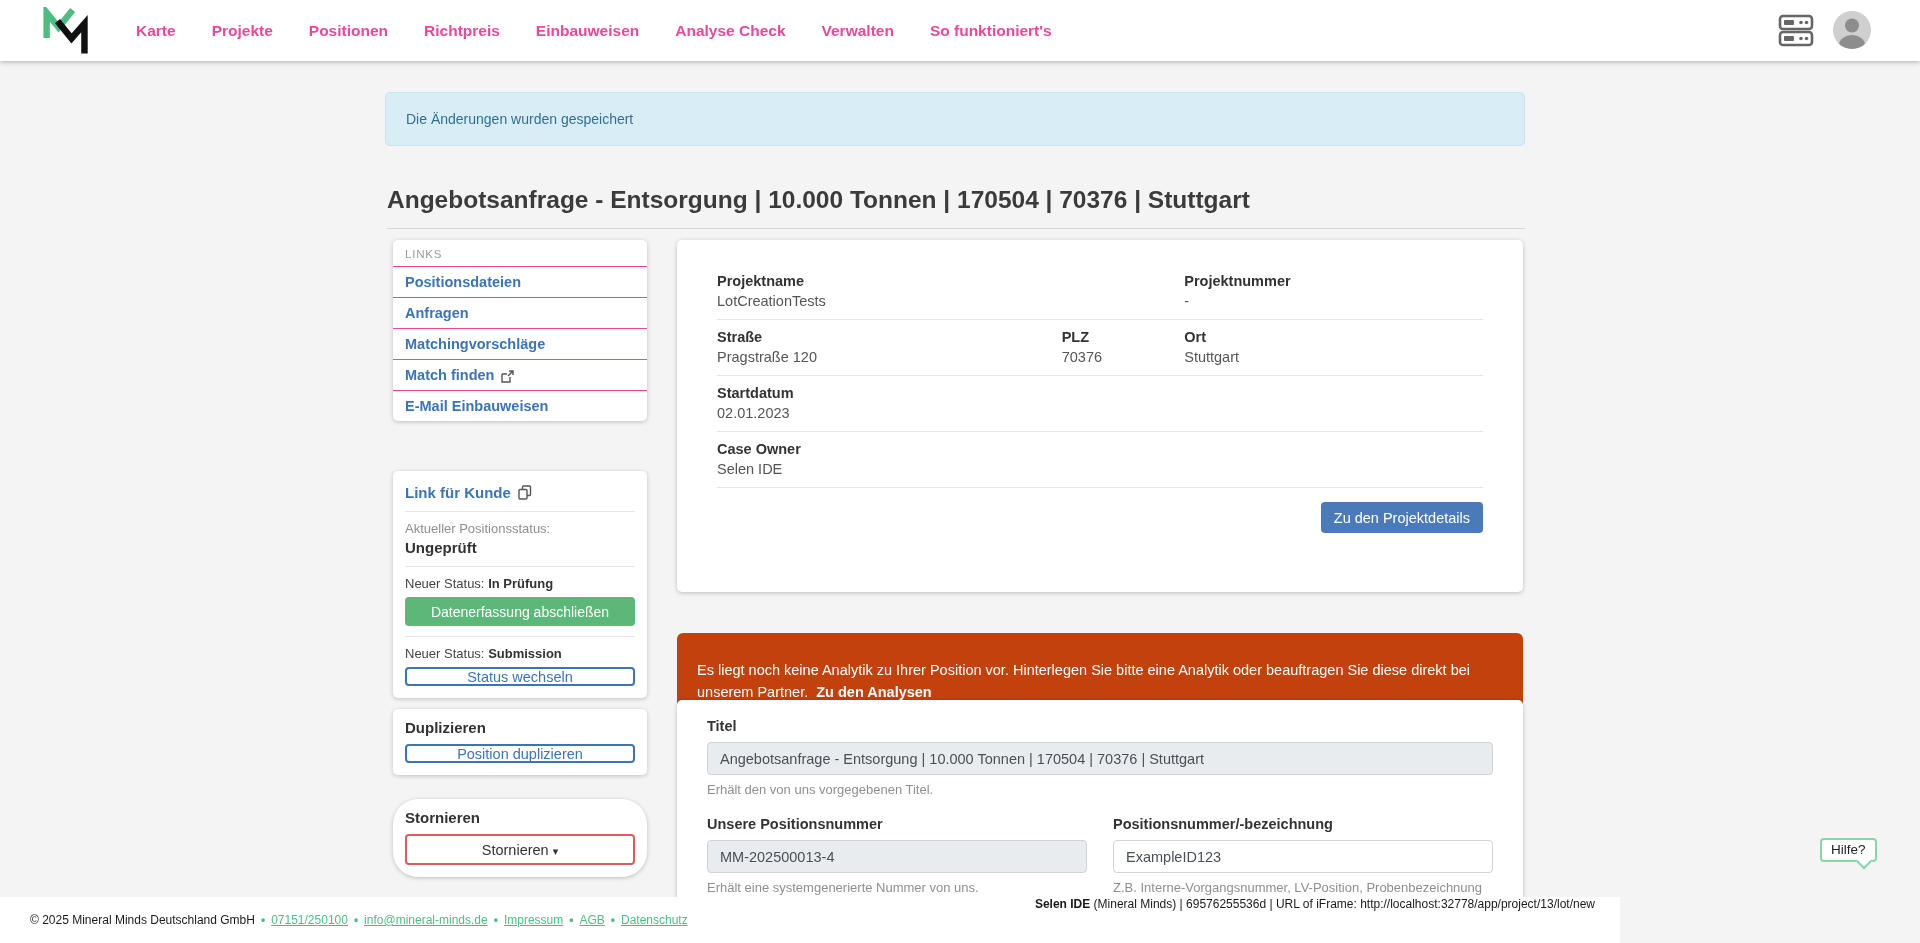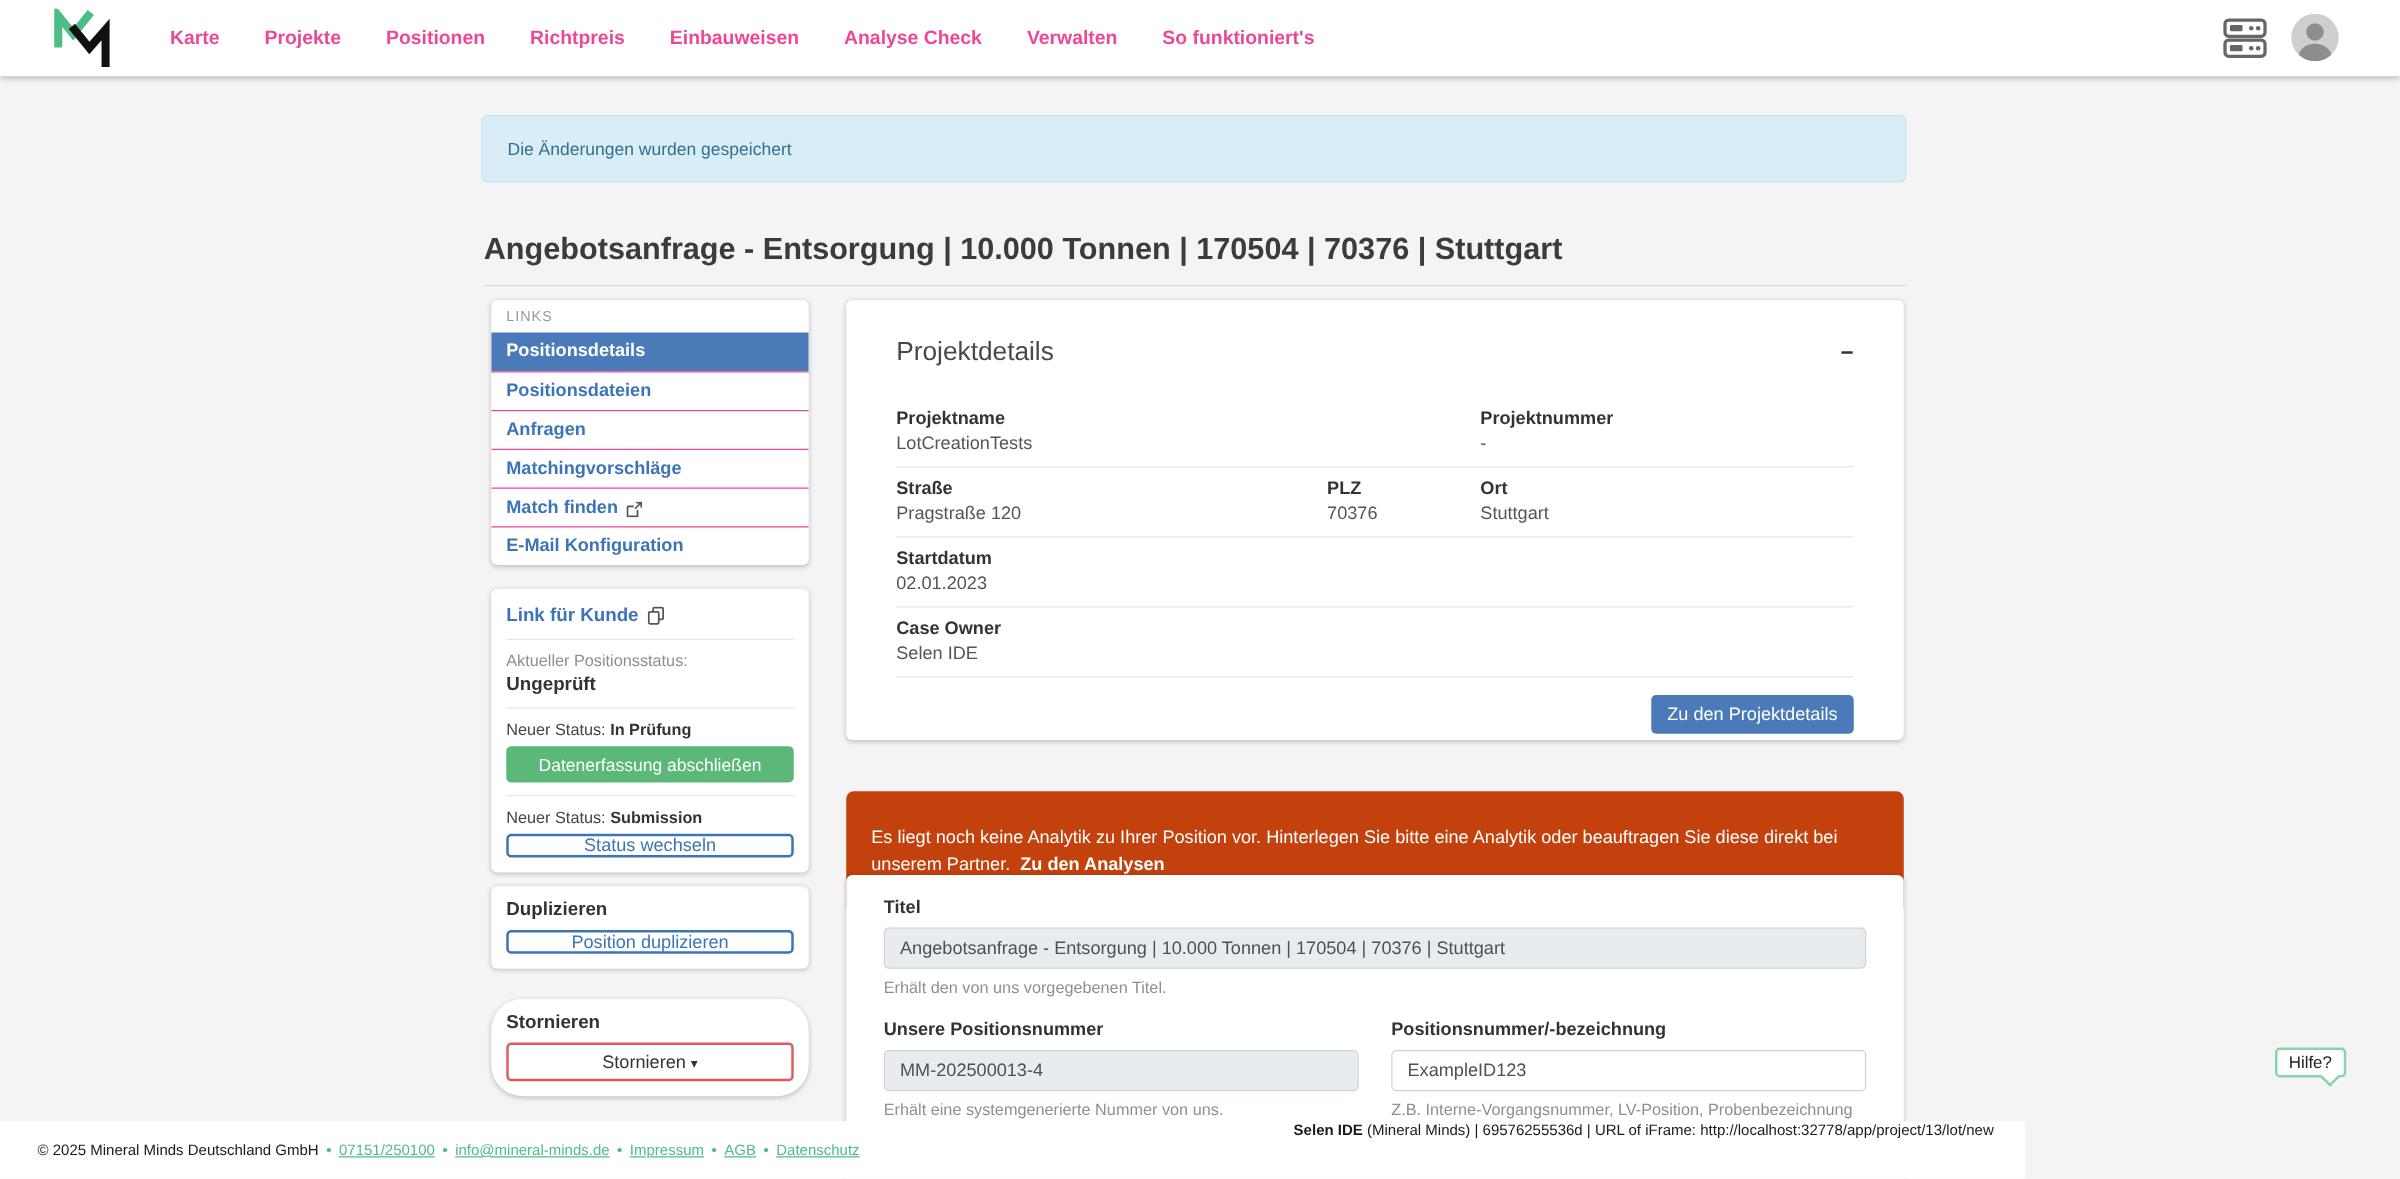--- a/index.html
+++ b/index.html
@@ -136,43 +136,40 @@
 </div>
 
 <div class="alert">
   <span>Die Änderungen wurden gespeichert</span>
 </div>
 
 <div class="page-title">Angebotsanfrage - Entsorgung | 10.000 Tonnen | 170504 | 70376 | Stuttgart</div>
 
 <div class="card links-card">
   <div class="links-header">LINKS</div>
-  <div class="side-item active" style="border-top:none;">
-    <span>Positionsdetails</span>
-  </div>
   <div class="side-item">
     <span>Positionsdateien</span>
   </div>
   <div class="side-item">
     <span>Anfragen</span>
   </div>
   <div class="side-item">
     <span>Matchingvorschläge</span>
   </div>
   <div class="side-item">
     <span>Match finden</span>
     <span class="ext-icon">
       <svg width="13" height="13" viewBox="0 0 13 13">
         <path d="M1,4 h5 M1,4 v8 h8 v-5" fill="none" stroke="#555" stroke-width="1.4"></path>
         <path d="M7,6 L12,1 M8,1 h4 v4" fill="none" stroke="#555" stroke-width="1.4"></path>
       </svg>
     </span>
   </div>
   <div class="side-item">
-    <span>E-Mail Konfiguration</span>
+    <span>E-Mail Einbauweisen</span>
   </div>
 </div>
 
 <div class="card status-card">
   <div class="kunde-row">
     <span>Link für Kunde</span>
     <svg width="14" height="15" viewBox="0 0 14 15">
       <rect x="4.5" y="1" width="8" height="9.5" rx="1" fill="none" stroke="#555" stroke-width="1.4"></rect>
       <rect x="1" y="4.5" width="8" height="9.5" rx="1" fill="#fff" stroke="#555" stroke-width="1.4"></rect>
     </svg>
@@ -198,24 +195,20 @@
 </div>
 
 <div class="card stor-card">
   <div class="card-title">Stornieren</div>
   <button class="btn btn-outline-red">
     <span>Stornieren</span><span class="caret">▾</span>
   </button>
 </div>
 
 <div class="card proj-card">
-  <div class="proj-header">
-    <div class="proj-title">Projektdetails</div>
-    <div class="collapse-btn">−</div>
-  </div>
   <div class="fields">
     <div class="frow r1">
       <div>
         <div class="flabel">Projektname</div>
         <div class="fvalue">LotCreationTests</div>
       </div>
       <div>
         <div class="flabel">Projektnummer</div>
         <div class="fvalue">-</div>
       </div>

